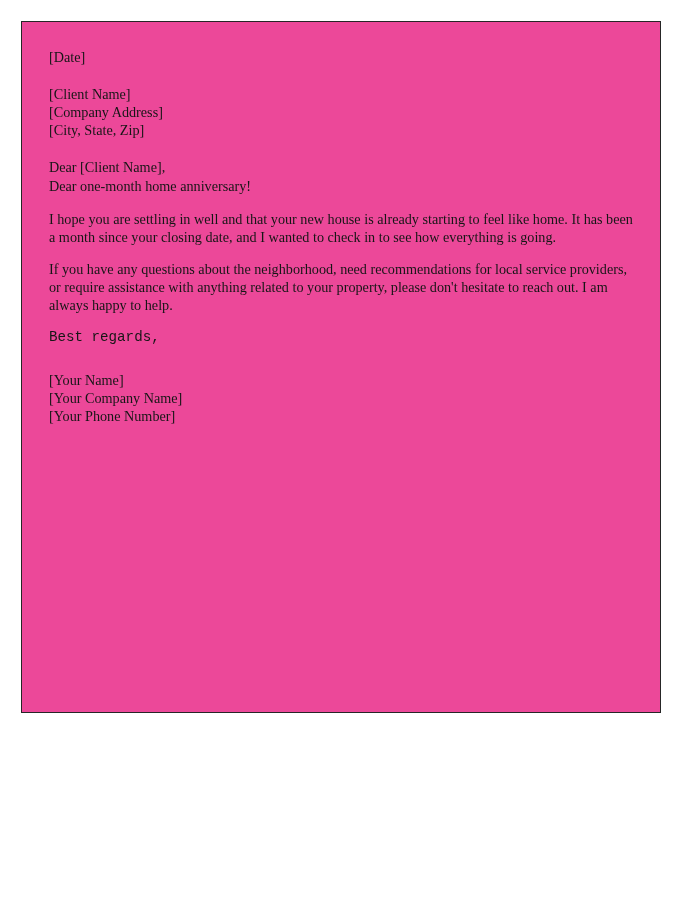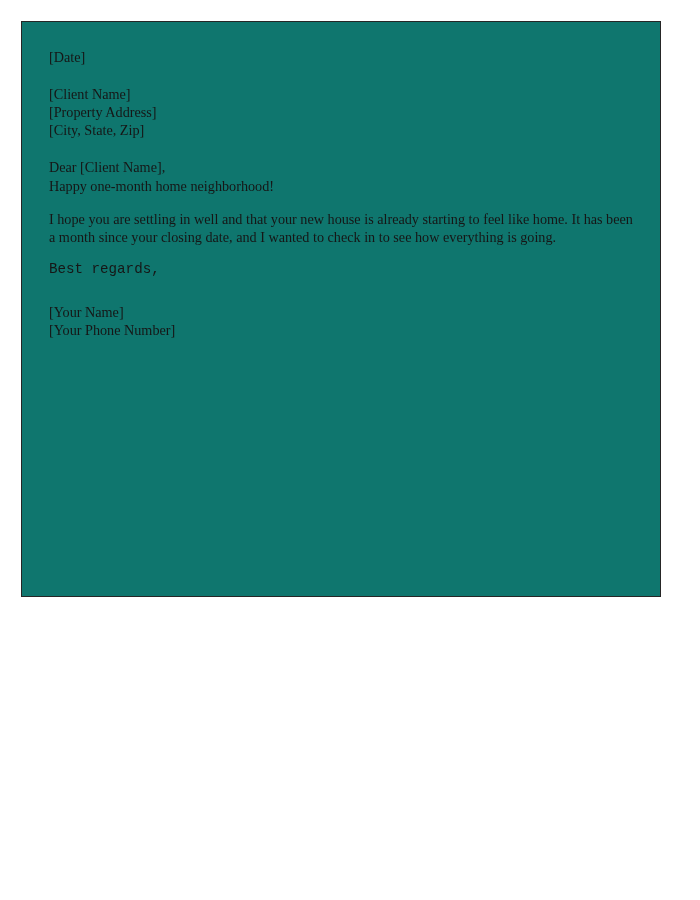--- a/index.html
+++ b/index.html
@@ -11,24 +11,24 @@
     width: 700px;
     height: 900px;
     font-family: "Liberation Serif", "DejaVu Serif", serif;
     -webkit-font-smoothing: antialiased;
   }
   .page-sheet {
     position: absolute;
     left: 21px;
     top: 21px;
     width: 640px;
-    height: 576px;
+    height: 692px;
     box-sizing: border-box;
     border: 1px solid #262626;
-    background: #0f766e;
+    background: #ec4899;
   }
   .letter-body {
     padding: 26px 24px 0 27px;
   }
   .block {
     margin: 0 0 14px 0;
     font-size: 14.2px;
     line-height: 18px;
     color: #161616;
     text-align: left;
@@ -53,33 +53,35 @@
 </head>
 <body>
 
 <div class="page-sheet">
   <div class="letter-body">
 
     <p class="block date-line">[Date]</p>
 
     <div class="block address-block">
       <span class="addr-line">[Client Name]</span>
-      <span class="addr-line">[Property Address]</span>
+      <span class="addr-line">[Company Address]</span>
       <span class="addr-line">[City, State, Zip]</span>
     </div>
 
     <p class="block salutation">Dear [Client Name],</p>
 
-    <p class="block greeting">Happy one-month home neighborhood!</p>
+    <p class="block greeting">Dear one-month home anniversary!</p>
 
     <p class="block">I hope you are settling in well and that your new house is already starting to feel like home. It has been a month since your closing date, and I wanted to check in to see how everything is going.</p>
 
+    <p class="block">If you have any questions about the neighborhood, need recommendations for local service providers, or require assistance with anything related to your property, please don't hesitate to reach out. I am always happy to help.</p>
 
 
     <p class="block closing">Best regards,</p>
 
     <div class="block">
       <span class="sig-line">[Your Name]</span>
+      <span class="sig-line">[Your Company Name]</span>
       <span class="sig-line">[Your Phone Number]</span>
     </div>
 
   </div>
 </div>
 
 </body></html>

